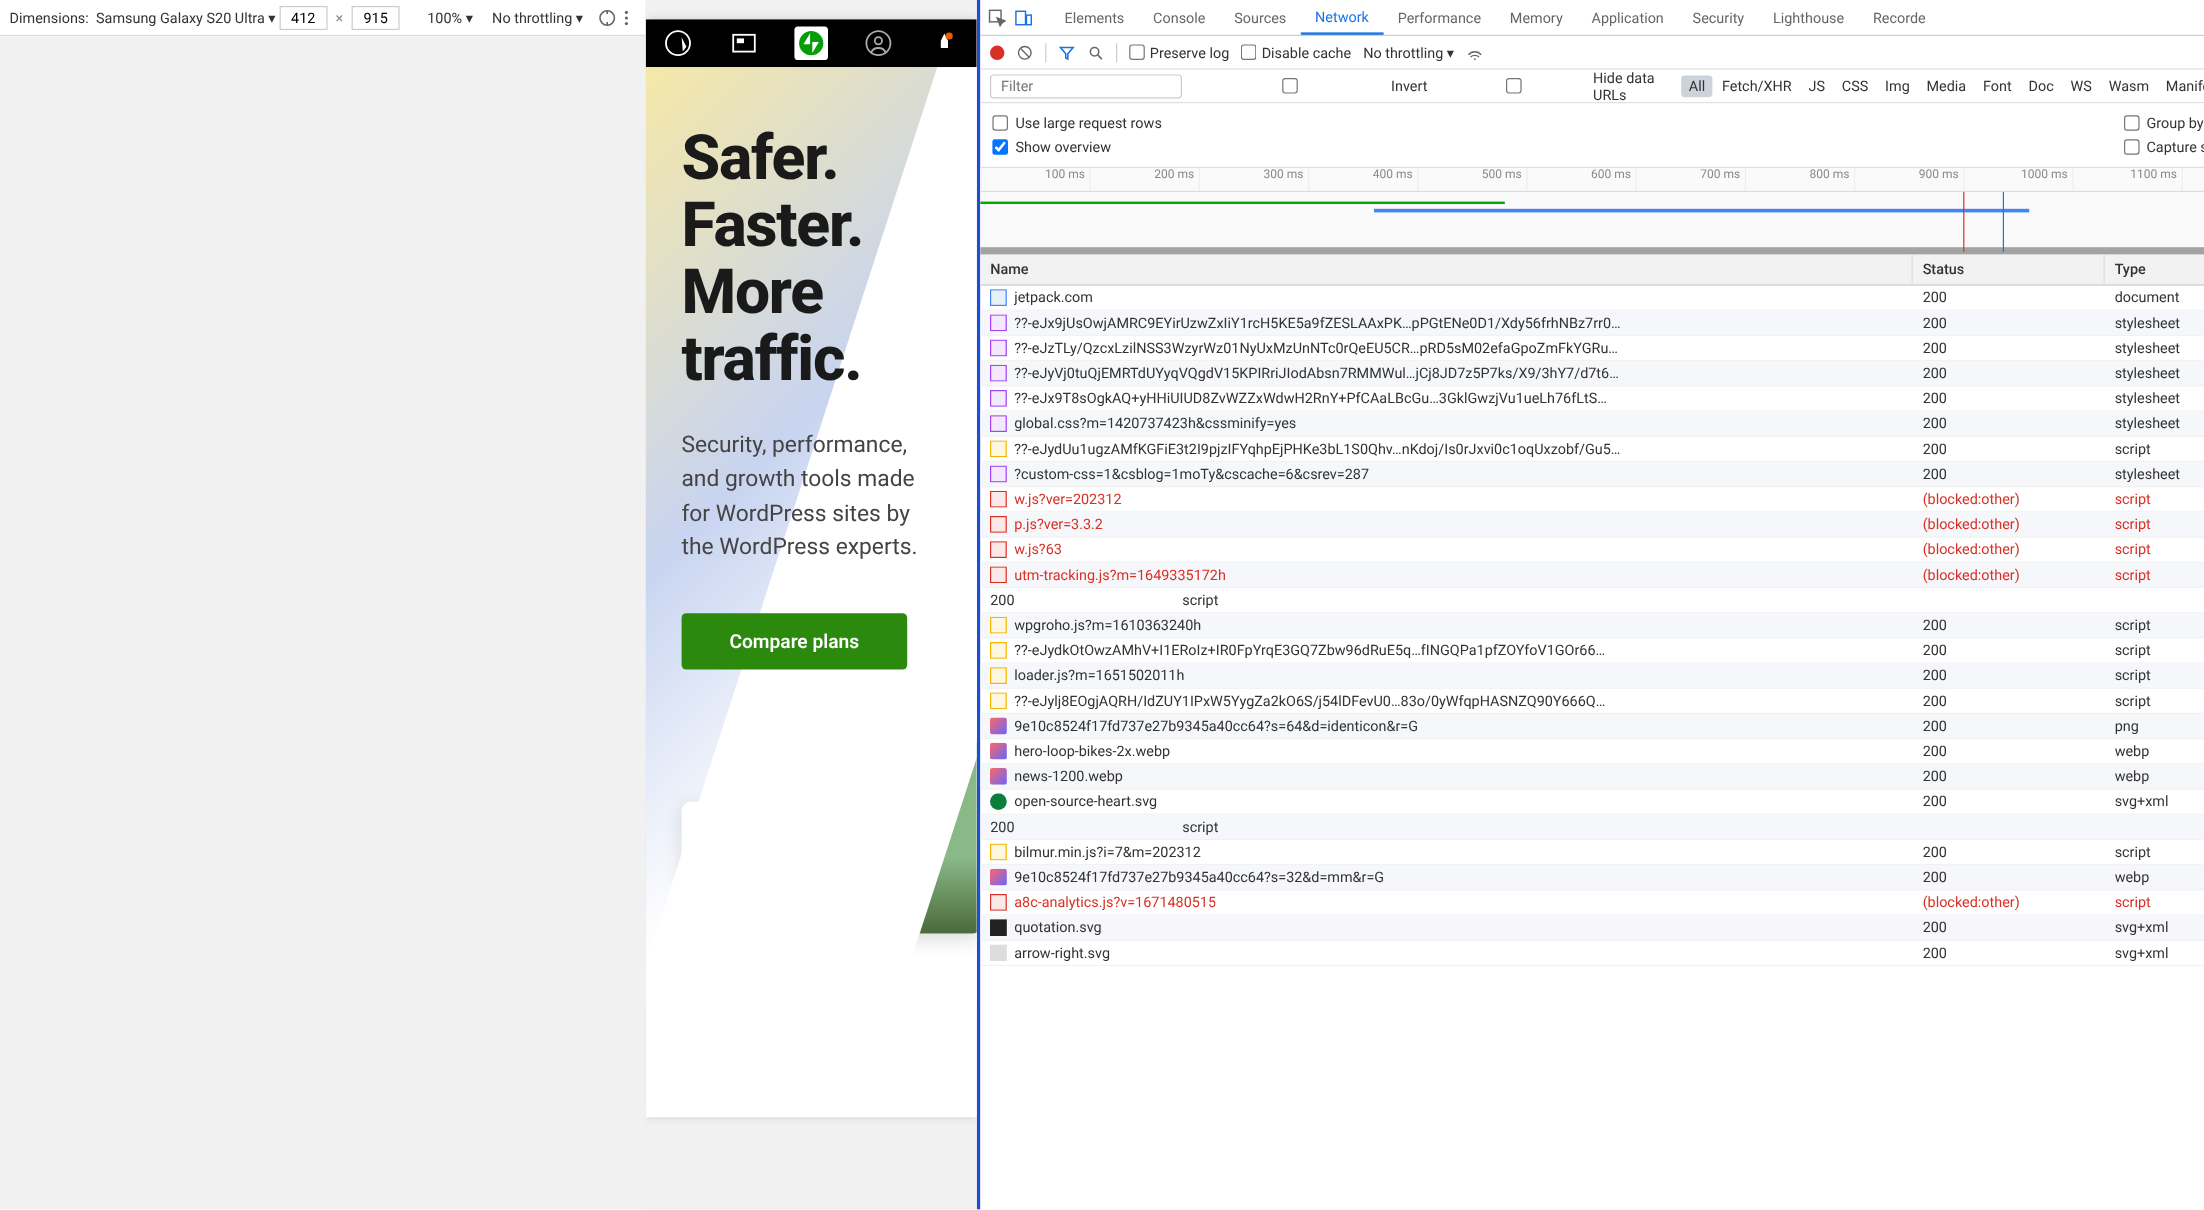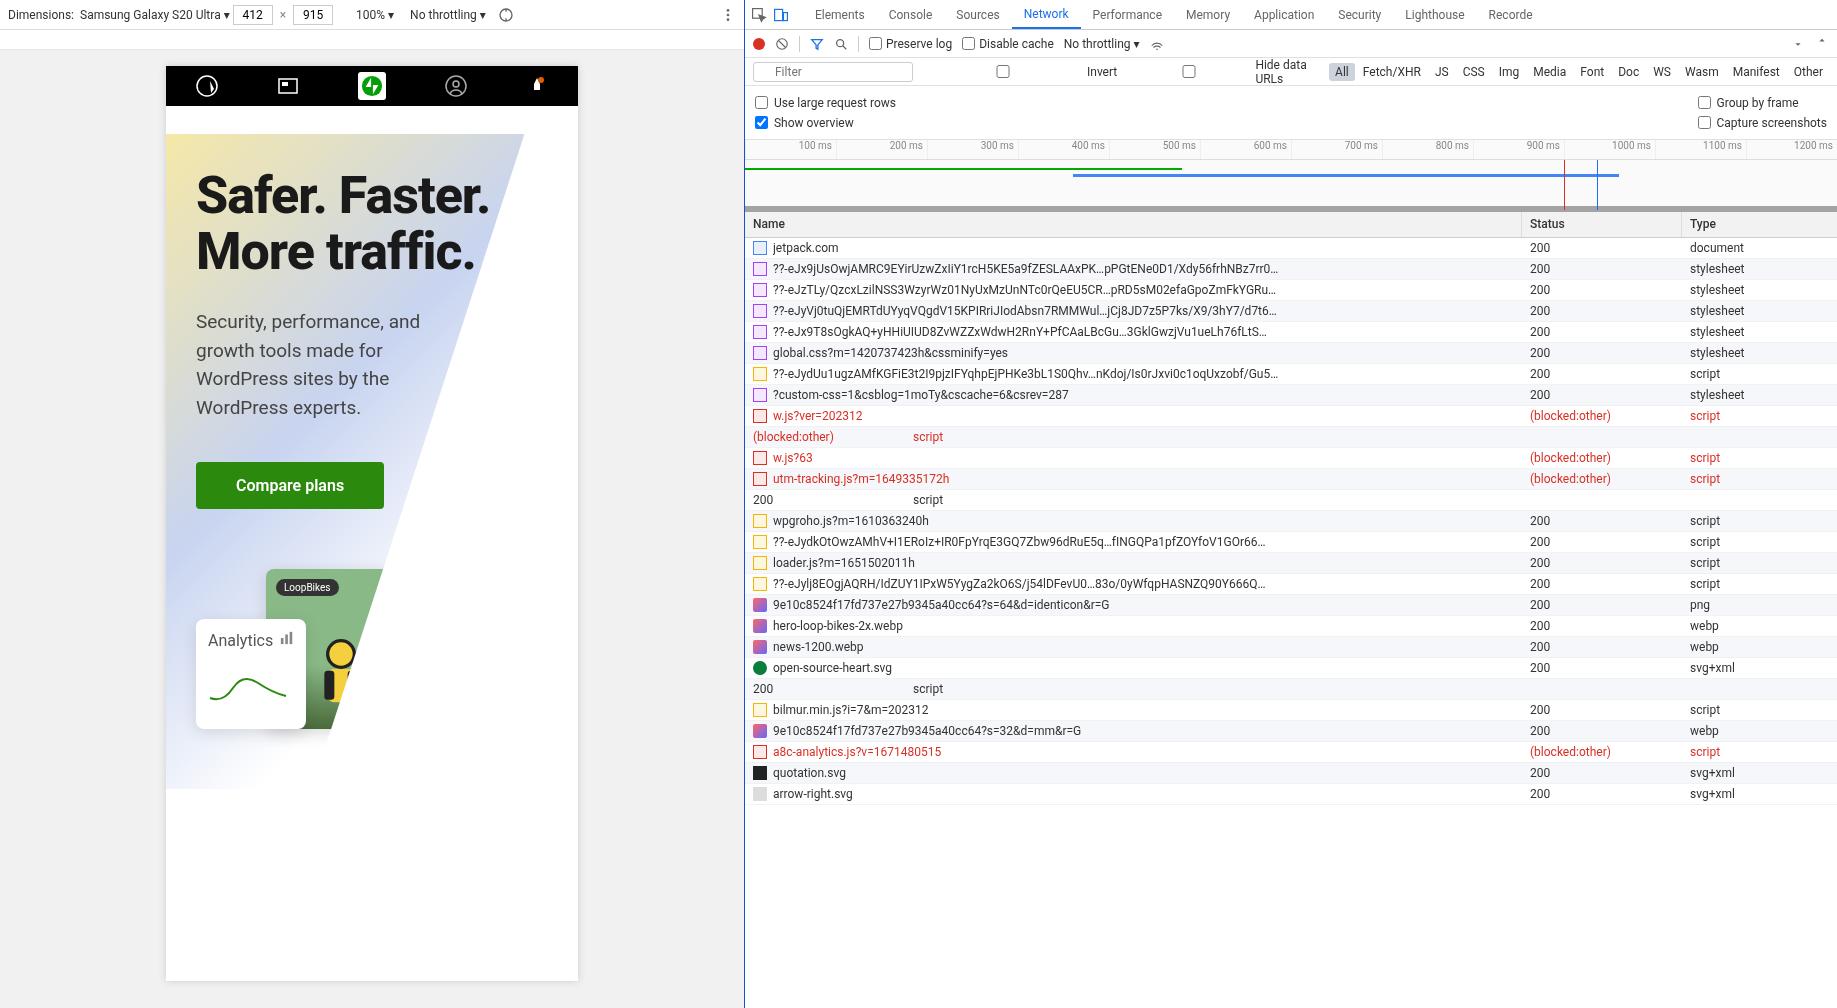--- a/index.html
+++ b/index.html
@@ -1,37 +1,37 @@
 <!DOCTYPE html>
 <html><head>
 <meta charset="utf-8">
 <style>
 * { margin: 0; padding: 0; box-sizing: border-box; font-family: -apple-system, BlinkMacSystemFont, "Segoe UI", Roboto, sans-serif; }
 body { width: 1837px; height: 1008px; overflow: hidden; background: #fff; display: flex; }
 
 
-.left-panel { width: 868px; height: 100%; border-right: 1px solid #1d4ed8; display: flex; flex-direction: column; background: #f1f1f1; }
+.left-panel { width: 868px; height: 100%; border-right: 3px solid #1d4ed8; display: flex; flex-direction: row; background: #f1f1f1; }
 .device-toolbar { height: 30px; background: #fff; border-bottom: 1px solid #ddd; display: flex; align-items: center; padding: 0 8px; font-size: 12px; color: #333; }
 .device-toolbar .label { margin-right: 6px; }
 .device-toolbar select, .device-toolbar input { font-size: 12px; border: 1px solid #ccc; padding: 2px 4px; margin: 0 3px; background: #fff; }
 .device-toolbar input { width: 40px; text-align: center; }
 .device-toolbar .sep { margin: 0 4px; color: #888; }
 .dim-dropdown { color: #333; }
 .rotate-icon { margin-left: 12px; width: 16px; height: 16px; }
 .more-icon { margin-left: auto; width: 16px; height: 16px; cursor: pointer; }
 .ruler-bar { height: 20px; background: #fff; border-bottom: 1px solid #e5e5e5; }
 
 .viewport-area { flex: 1; background: #f1f1f1; display: flex; justify-content: center; padding-top: 16px; overflow: hidden; }
 .device-frame { width: 412px; height: 915px; background: #fff; box-shadow: 0 0 8px rgba(0,0,0,0.15); position: relative; overflow: hidden; }
 
 
 .jp-topbar { height: 40px; background: #000; display: flex; align-items: center; justify-content: space-around; }
 .jp-topbar-icon { width: 24px; height: 24px; color: #fff; }
 .jp-topbar-icon.active { background: #fff; color: #000; border-radius: 3px; padding: 3px; width: 28px; height: 28px; }
-.jp-hero { padding: 34px 30px 30px; position: relative; background: linear-gradient(135deg, #f5e8a8 0%, #c8d4f0 40%, #ffffff 70%); margin-top: 28px; }
+.jp-hero { padding: 48px 30px 30px; position: relative; background: linear-gradient(135deg, #f5e8a8 0%, #c8d4f0 40%, #ffffff 70%); }
 .jp-hero::after { content: ""; position: absolute; top: 0; right: -60px; bottom: 0; width: 220px; background: #fff; transform: skewX(-18deg); }
 .jp-hero h1 { font-size: 52px; font-weight: 800; line-height: 1.08; color: #1a1a1a; letter-spacing: -1px; position: relative; z-index: 2; }
 .jp-hero p { margin-top: 28px; font-size: 19px; color: #444; line-height: 1.5; max-width: 260px; position: relative; z-index: 2; }
 .jp-cta { margin-top: 40px; display: inline-block; background: #2b8a0e; color: #fff; font-weight: 600; font-size: 16px; padding: 14px 40px; border-radius: 4px; position: relative; z-index: 2; }
 .jp-cards { position: relative; margin-top: 50px; height: 200px; }
 .card-boost { position: absolute; right: 10px; top: -30px; width: 110px; height: 140px; background: #fff; border-radius: 8px; box-shadow: 0 4px 16px rgba(0,0,0,0.12); padding: 12px; }
 .card-boost .title { font-size: 13px; color: #555; }
 .card-boost .expand { position: absolute; top: 8px; right: 8px; font-size: 14px; color: #888; }
 .boost-circle { width: 66px; height: 66px; margin: 14px auto 0; border-radius: 50%; border: 4px solid #2b8a0e; display: flex; align-items: center; justify-content: center; font-size: 22px; font-weight: 600; color: #333; }
 .card-analytics { position: absolute; left: 0; top: 60px; width: 110px; height: 110px; background: #fff; border-radius: 8px; box-shadow: 0 4px 16px rgba(0,0,0,0.12); padding: 12px; }
@@ -50,21 +50,21 @@
 .dt-tabs .tab.active { color: #1a73e8; border-bottom: 2px solid #1a73e8; }
 
 .net-toolbar { height: 28px; border-bottom: 1px solid #e0e0e0; display: flex; align-items: center; padding: 0 8px; gap: 10px; }
 .net-toolbar svg { width: 14px; height: 14px; }
 .record-dot { width: 12px; height: 12px; background: #d93025; border-radius: 50%; }
 .net-toolbar .divider { width: 1px; height: 16px; background: #ccc; }
 .net-toolbar label { display: flex; align-items: center; gap: 4px; }
 .net-toolbar .spacer { flex: 1; }
 
 .filter-bar { height: 28px; border-bottom: 1px solid #e0e0e0; display: flex; align-items: center; padding: 0 8px; gap: 10px; }
-.filter-bar input { border: 1px solid #ccc; padding: 2px 21px; font-size: 12px; width: 160px; border-radius: 3px; }
+.filter-bar input { border: 1px solid #ccc; padding: 2px 8px; font-size: 12px; width: 160px; border-radius: 3px; }
 .filter-bar label { display: flex; align-items: center; gap: 4px; }
 .filter-types { display: flex; gap: 2px; }
 .filter-types span { padding: 2px 6px; border-radius: 3px; cursor: pointer; }
 .filter-types span.active { background: #cdd3da; }
 
 .options-bar { height: 54px; border-bottom: 1px solid #e0e0e0; display: flex; flex-wrap: wrap; align-items: center; padding: 4px 10px; gap: 20px; }
 .options-bar .col { display: flex; flex-direction: column; gap: 6px; }
 .options-bar label { display: flex; align-items: center; gap: 6px; }
 .options-bar .right-col { margin-left: auto; }
 
@@ -400,20 +400,24 @@
       </div>
       <div class="net-row blocked">
         <div class="col-name">
           <div class="file-icon fi-jsb"></div>
           <span>w.js?ver=202312</span>
         </div>
         <div class="col-status">(blocked:other)</div>
         <div class="col-type">script</div>
       </div>
       <div class="net-row blocked">
+        <div class="col-name">
+          <div class="file-icon fi-jsb"></div>
+          <span>p.js?ver=3.3.2</span>
+        </div>
         <div class="col-status">(blocked:other)</div>
         <div class="col-type">script</div>
       </div>
       <div class="net-row blocked">
         <div class="col-name">
           <div class="file-icon fi-jsb"></div>
           <span>w.js?63</span>
         </div>
         <div class="col-status">(blocked:other)</div>
         <div class="col-type">script</div>

